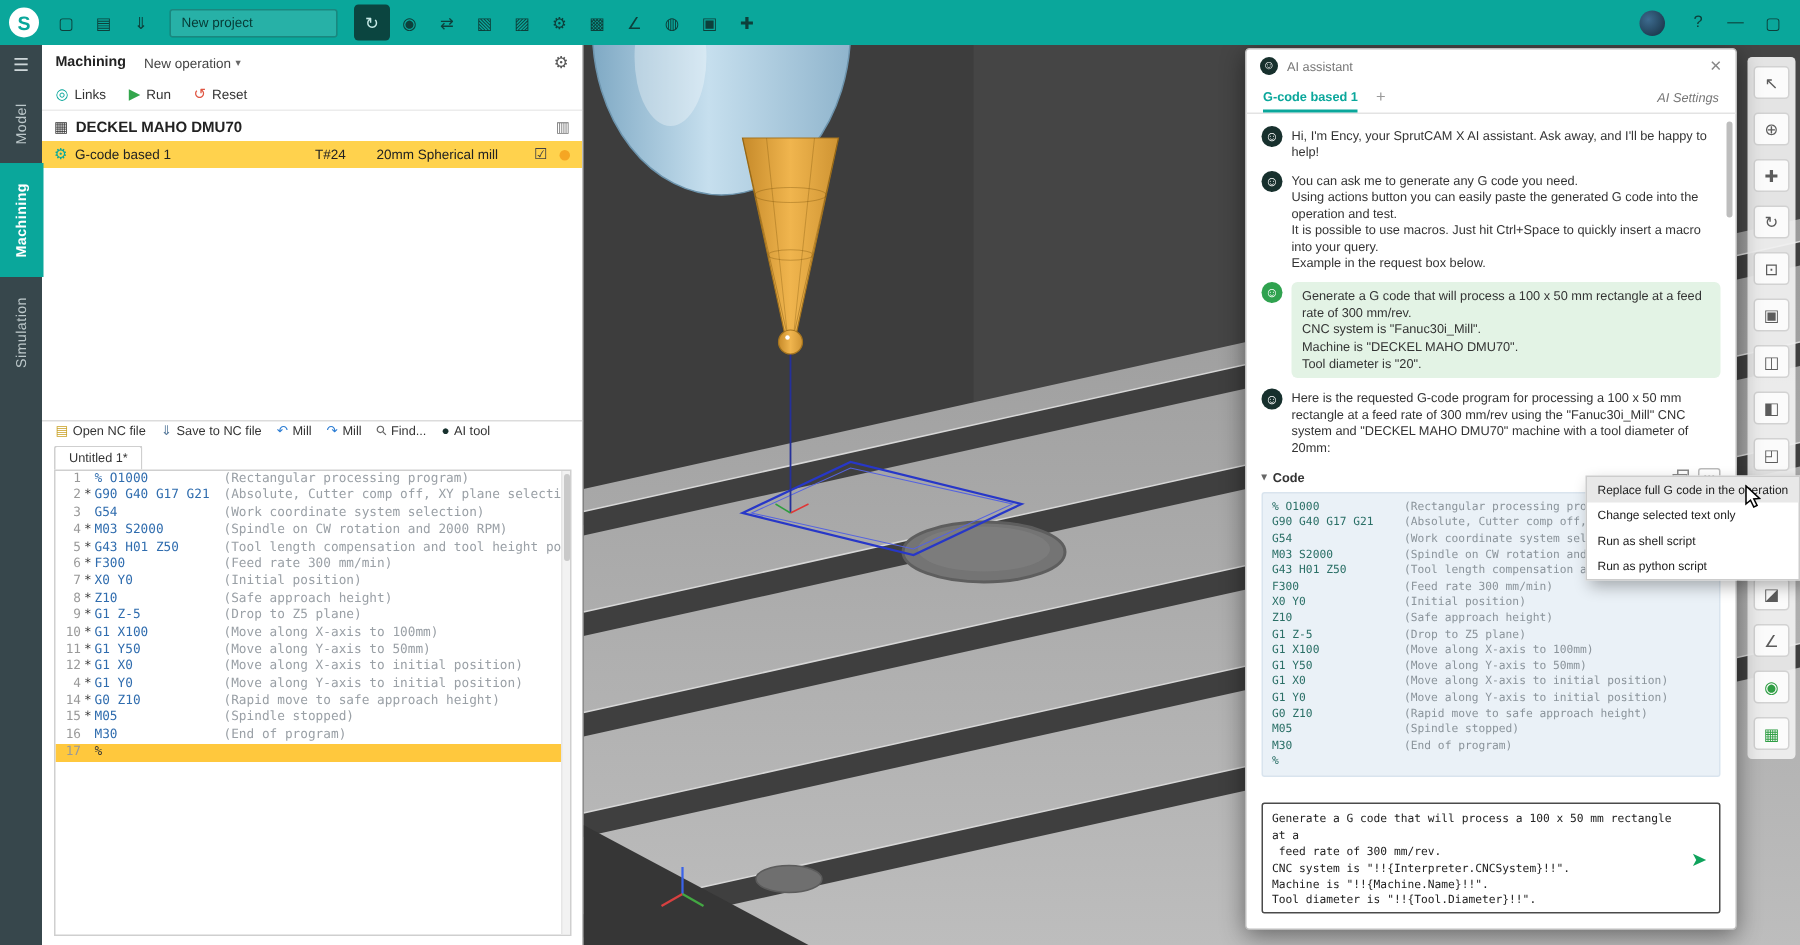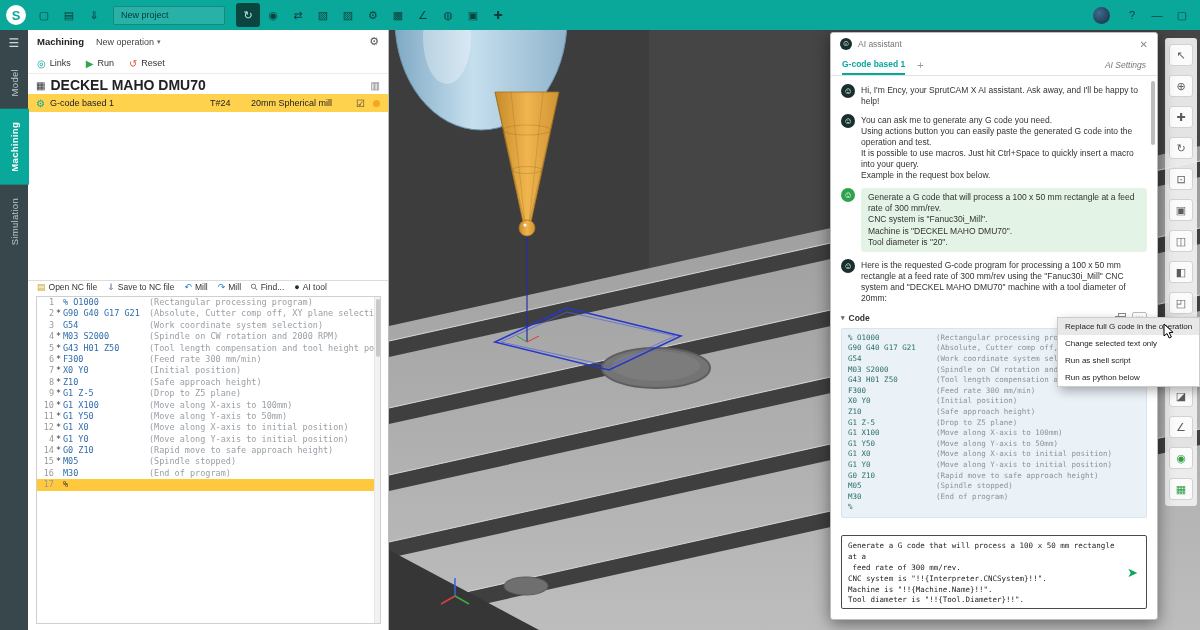--- a/index.html
+++ b/index.html
@@ -31,21 +31,21 @@
   .mh-title{font-weight:bold;font-size:9.5px;color:#222;}
   .mh-dd{color:#444;display:flex;align-items:center;gap:3px;}
   .caret{font-size:7px;color:#666;}
   .mh-wrench{margin-left:auto;color:#555;font-size:11px;}
   .links-row{height:21px;flex:none;display:flex;align-items:center;gap:15px;padding:0 9px;border-bottom:1px solid #ececec;}
   .lr-btn{display:flex;align-items:center;gap:4px;color:#333;}
   .ic{font-size:10px;}
   .ic.teal{color:#0aa79b;}.ic.green{color:#33a64c;}.ic.red{color:#e05744;}
   .tree{height:206px;flex:none;overflow:hidden;padding-top:2px;}
   .tree-row{height:18px;display:flex;align-items:center;gap:5px;padding:0 8px;}
-  .machine-row .mr-label{font-weight:bold;color:#222;font-size:14px;}
+  .machine-row .mr-label{font-weight:bold;color:#222;font-size:10px;}
   .mr-right{margin-left:auto;color:#777;}
   .op-row{background:#ffd24d;}
   .op-name{width:155px;color:#222;}
   .op-tnum{width:36px;color:#222;}
   .op-tool{flex:1;color:#222;}
   .chk{color:#444;font-size:10px;}
   .dot{width:7px;height:7px;border-radius:50%;background:#f5a623;margin-left:3px;flex:none;}
 
   
   .job{flex:1;display:flex;flex-direction:column;border-top:1px solid #dcdcdc;min-height:0;}
@@ -278,20 +278,23 @@
             <span class="jt-btn">
               <span class="jt-ic rot45" style="color: rgb(102, 102, 102);">⚲</span>
               <span>Find...</span>
             </span>
 
             <span class="jt-btn">
               <span class="jt-ic" style="color: rgb(23, 48, 45);">●</span>
               <span>AI tool</span>
             </span>
           </div>
+        <div class="tab-row">
+          <span class="ed-tab">Untitled 1*</span>
+        </div>
         <div class="editor">
           <div>
 
               <div class="ed-line">
                 <span class="ed-num">1</span><span class="ed-star"></span><span class="ed-code">% O1000</span><span class="ed-comment">(Rectangular processing program)</span>
               </div>
 
               <div class="ed-line">
                 <span class="ed-num">2</span><span class="ed-star">*</span><span class="ed-code">G90 G40 G17 G21</span><span class="ed-comment">(Absolute, Cutter comp off, XY plane selection, Metric)</span>
               </div>
@@ -612,21 +615,21 @@
         </div>
 
         <div class="ctx-menu">
 
             <div class="ctx-item active"><span>Replace full G code in the operation</span></div>
 
             <div class="ctx-item"><span>Change selected text only</span></div>
 
             <div class="ctx-item"><span>Run as shell script</span></div>
 
-            <div class="ctx-item"><span>Run as python below</span></div>
+            <div class="ctx-item"><span>Run as python script</span></div>
           </div>
         <svg class="cursor" width="12" height="16" viewBox="0 0 12 16">
           <path d="M1,1 L1,13 L4,10.5 L6.2,15 L8.4,14 L6.2,9.6 L10,9.3 Z" fill="#fff" stroke="#000" stroke-width="1"></path>
         </svg>
         <div class="ai-scroll"></div>
 
         <div class="ai-input">
           <pre>Generate a G code that will process a 100 x 50 mm rectangle at a
  feed rate of 300 mm/rev.
 CNC system is "!!{Interpreter.CNCSystem}!!".

